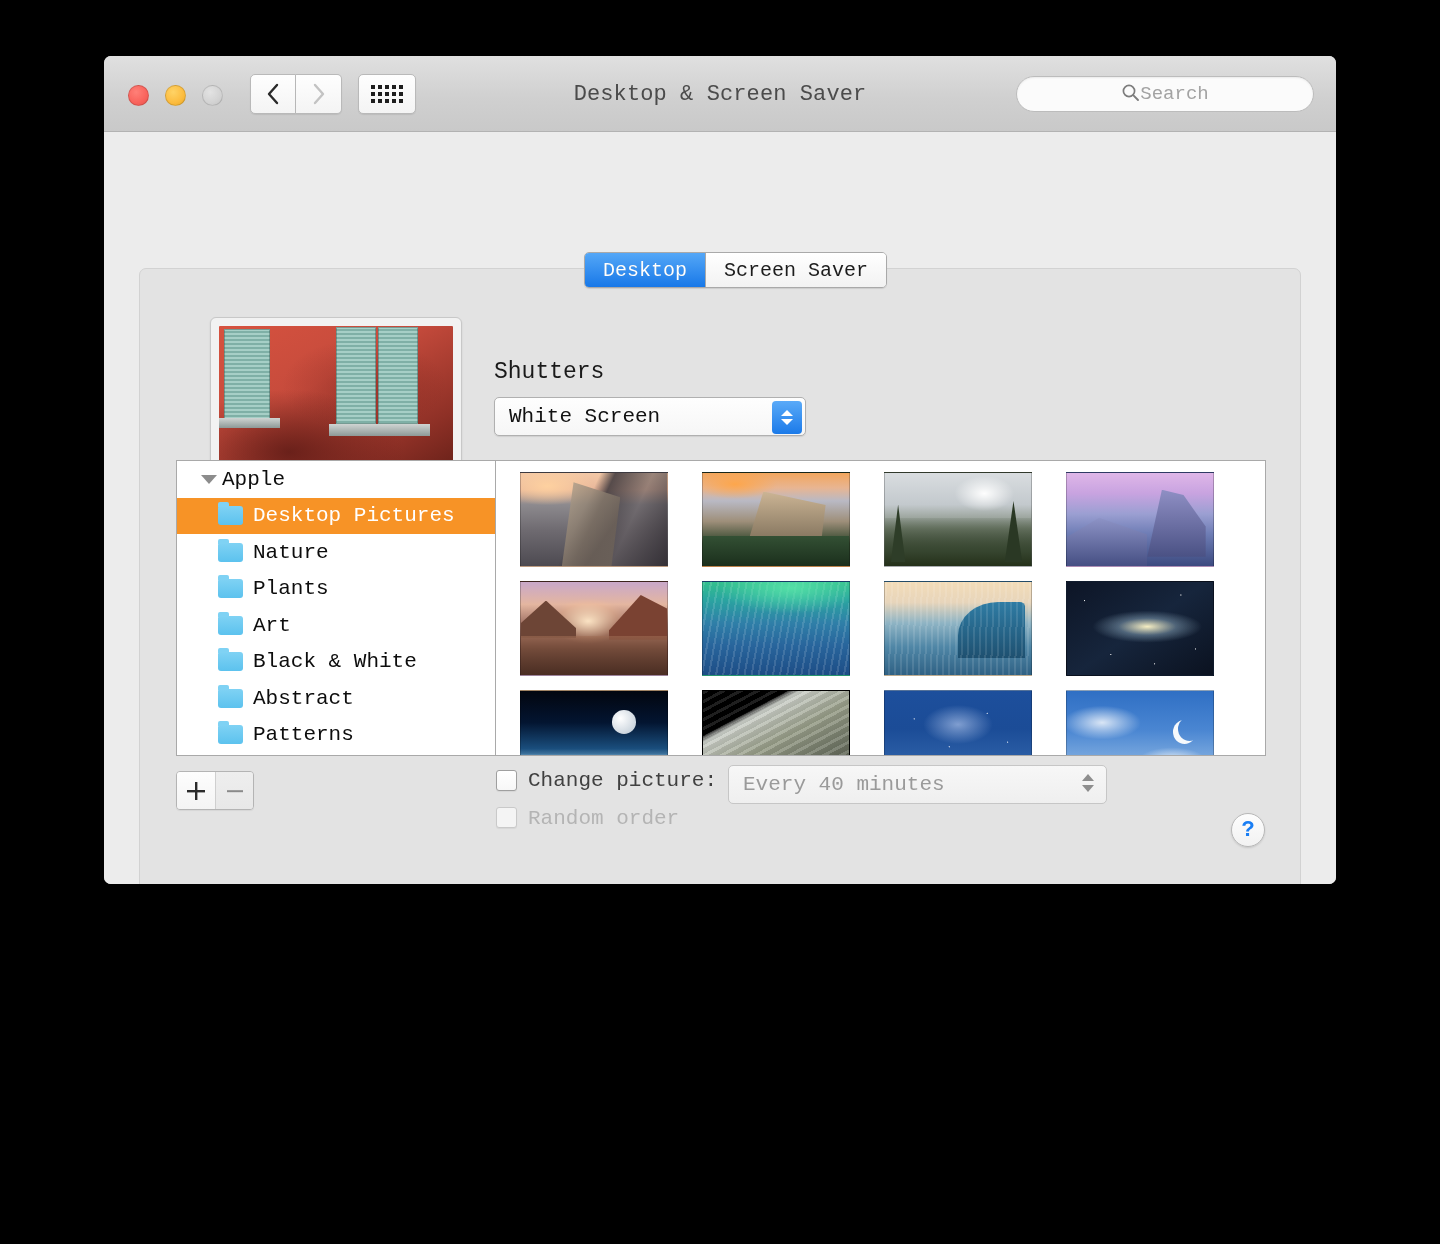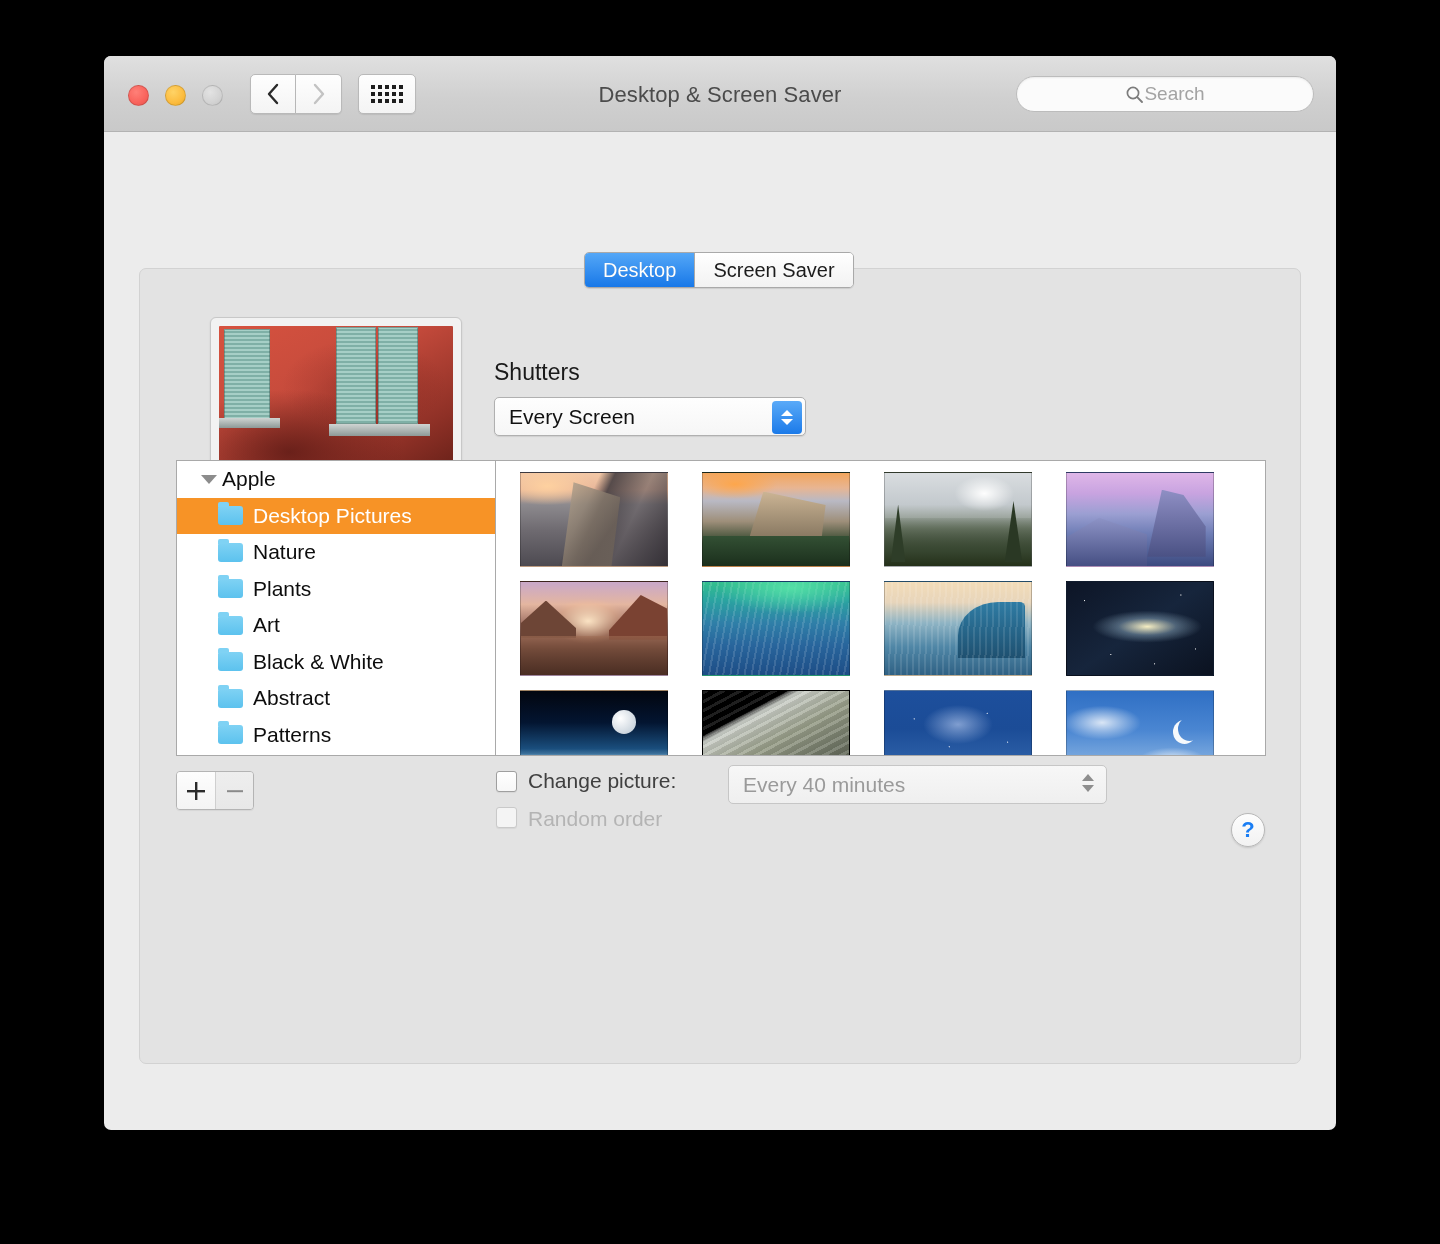--- a/index.html
+++ b/index.html
@@ -7,25 +7,26 @@
     width: 1440px; height: 1244px;
     background: #000;
     font-family: "Liberation Sans", sans-serif;
     overflow: hidden;
   }
 
   
   #window {
     position: absolute;
     left: 104px; top: 56px;
-    width: 1232px; height: 1074px;
+    width: 1232px; height: 828px;
     border-radius: 7px;
     background: #ececec;
     box-shadow: 0 18px 46px rgba(0,0,0,.55), 0 0 0 .5px rgba(0,0,0,.35);
     overflow: hidden;
+    font-family: Liberation Mono, monospace;
   }
 
   
   #titlebar {
     position: relative;
     height: 76px;
     background: linear-gradient(to bottom, #e0e0e0 0%, #d0d0d0 55%, #c9c9c9 100%);
     border-bottom: 1px solid #b2b2b2;
   }
   .traffic {
@@ -60,21 +61,21 @@
 
   #search-field {
     position: absolute; right: 22px; top: 20px;
     width: 298px; height: 36px;
     background: #fbfbfb;
     border: .5px solid #bcbcbc;
     border-radius: 18px;
     box-shadow: inset 0 1px 2px rgba(0,0,0,.07);
     display: flex; align-items: center; justify-content: center;
   }
-  #search-field .sf-inner { display: flex; align-items: center; }
+  #search-field .sf-inner { display: flex; }
   #search-placeholder { font-size: 19px; color: #a3a3a3; }
 
   
   #body { position: relative; height: 964px; background: #ececec; }
 
   #content-box {
     position: absolute;
     left: 35px; top: 136px;
     width: 1162px; height: 796px;
     background: #e3e3e3;
@@ -343,21 +344,21 @@
           <div class="shutter" style="left:2%;top:2%;width:20%;height:62%;"></div>
           <div class="sill" style="left:0%;top:62%;width:26%;height:7%;"></div>
           <div class="shutter" style="left:50%;top:1%;width:17%;height:65%;"></div>
           <div class="shutter" style="left:68%;top:1%;width:17%;height:65%;"></div>
           <div class="sill" style="left:47%;top:66%;width:43%;height:8%;"></div>
         </div>
       </div>
 
       <div id="source-name">Shutters</div>
       <div id="fit-popup">
-        <span id="fit-popup-label">Every Screen</span>
+        <span id="fit-popup-label">White Screen</span>
         <div id="fit-popup-arrows">
           <div class="wcar up"></div>
           <div class="wcar dn"></div>
         </div>
       </div>
 
       <div id="split">
 
         <div id="sidebar">
 

